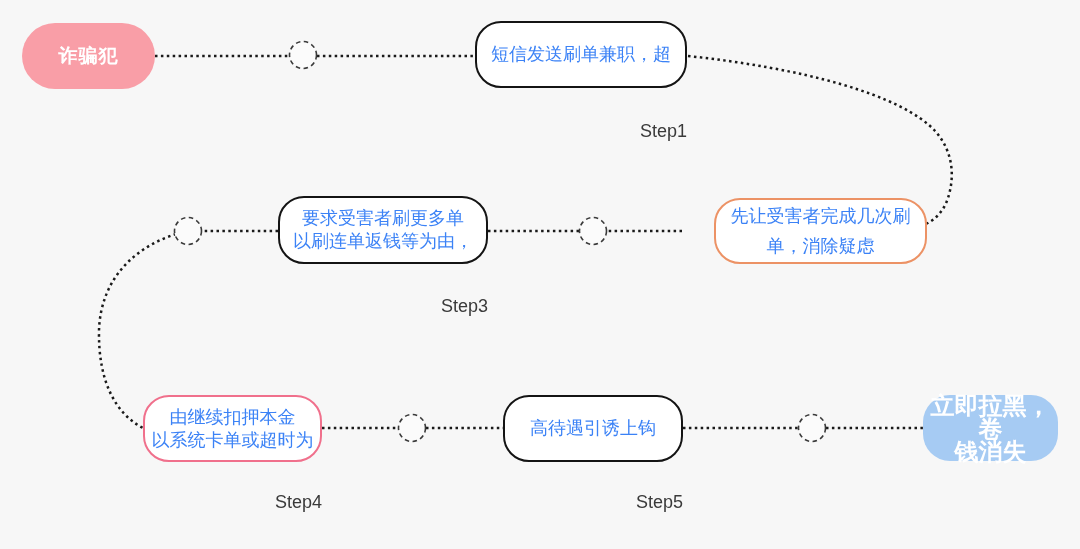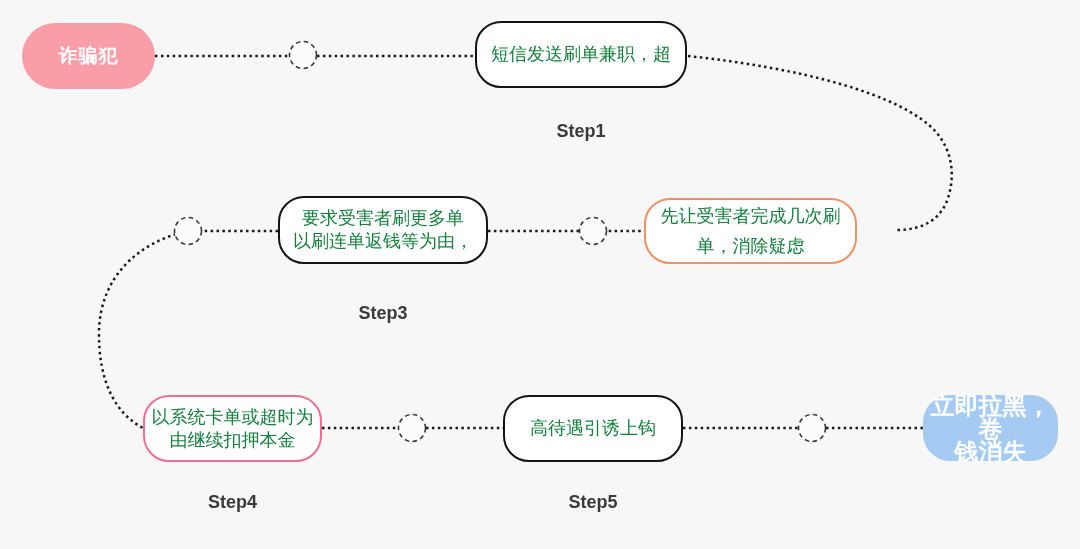--- a/index.html
+++ b/index.html
@@ -10,44 +10,44 @@
     padding-left:20px;
   }
   .connectors { position:absolute; left:0; top:0; width:1080px; height:549px; }
   .node {
     position:absolute; box-sizing:border-box;
     display:flex; flex-direction:column; align-items:center; justify-content:center;
     text-align:center;
   }
   .box {
     background:#FFFFFF; border:2.6px solid #141414; border-radius:26px;
-    color:#15803d; font-size:18px; line-height:23px;
+    color:#3b82f6; font-size:18px; line-height:23px;
   }
   .box.orange { border:2.2px solid #EC9265; }
   .box.rose   { border:2.2px solid #F0708C; }
   .pill { color:#FFFFFF; font-weight:bold; }
   .pill.pink { background:#F99EA7; border-radius:33px; font-size:19px; letter-spacing:1px; }
   .pill.blue { background:#A6CBF3; border-radius:27px; font-size:24px; line-height:23px; }
   .tline { display:block; }
   .step-label {
-    position:absolute; text-align:center; font-weight:bold;
+    position:absolute; text-align:right; font-weight:normal;
     color:#3A3A3A; font-size:18px;
   }
   
   #node-scammer { left:22px;  top:23px;  width:133px; height:66px; }
   #node-step1   { left:475px; top:21px;  width:212px; height:67px; }
-  #node-step2   { left:644px; top:198px; width:213px; height:66px;gap:7px; }
+  #node-step2   { left:714px; top:198px; width:213px; height:66px;gap:7px; }
   #node-step3   { left:278px; top:196px; width:210px; height:68px; }
   #node-step4   { left:143px; top:395px; width:179px; height:67px; }
   #node-step5   { left:503px; top:395px; width:180px; height:67px; }
   #node-outcome { left:923px; top:395px; width:135px; height:66px; }
   
   #label-step1 { left:475px; top:121px; width:212px; }
   #label-step2 { left:682px; top:293px; width:213px; }
-  #label-step3 { left:278px; top:303px; width:210px; }
+  #label-step3 { left:278px; top:296px; width:210px; }
   #label-step4 { left:143px; top:492px; width:179px; }
   #label-step5 { left:503px; top:492px; width:180px; }
   .conn { fill:none; stroke:#1A1A1A; stroke-width:2.5; stroke-dasharray:2.5 3.4; }
   .waypoint { fill:#FBFBFB; stroke:#3A3A3A; stroke-width:1.6; stroke-dasharray:4.5 3.5; }
 </style>
 </head>
 <body>
 
 <div class="canvas">
 
@@ -90,22 +90,22 @@
     <span class="tline">单，消除疑虑</span>
   </div>
 
   <div class="node box" id="node-step3">
     <span class="tline">要求受害者刷更多单</span>
     <span class="tline">以刷连单返钱等为由，</span>
   </div>
   <div class="step-label" id="label-step3">Step3</div>
 
   <div class="node box rose" id="node-step4">
+    <span class="tline">由继续扣押本金</span>
     <span class="tline">以系统卡单或超时为</span>
-    <span class="tline">由继续扣押本金</span>
   </div>
   <div class="step-label" id="label-step4">Step4</div>
 
   <div class="node box" id="node-step5">
     <span class="tline">高待遇引诱上钩</span>
     <span class="tline"></span>
   </div>
   <div class="step-label" id="label-step5">Step5</div>
 
   <div class="node pill blue" id="node-outcome">

